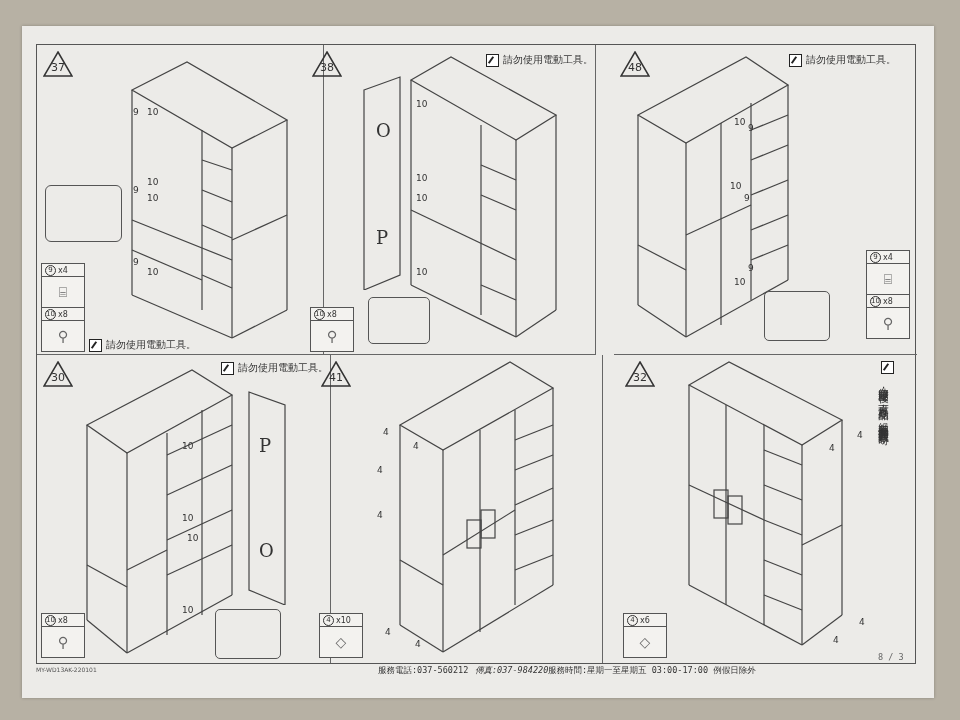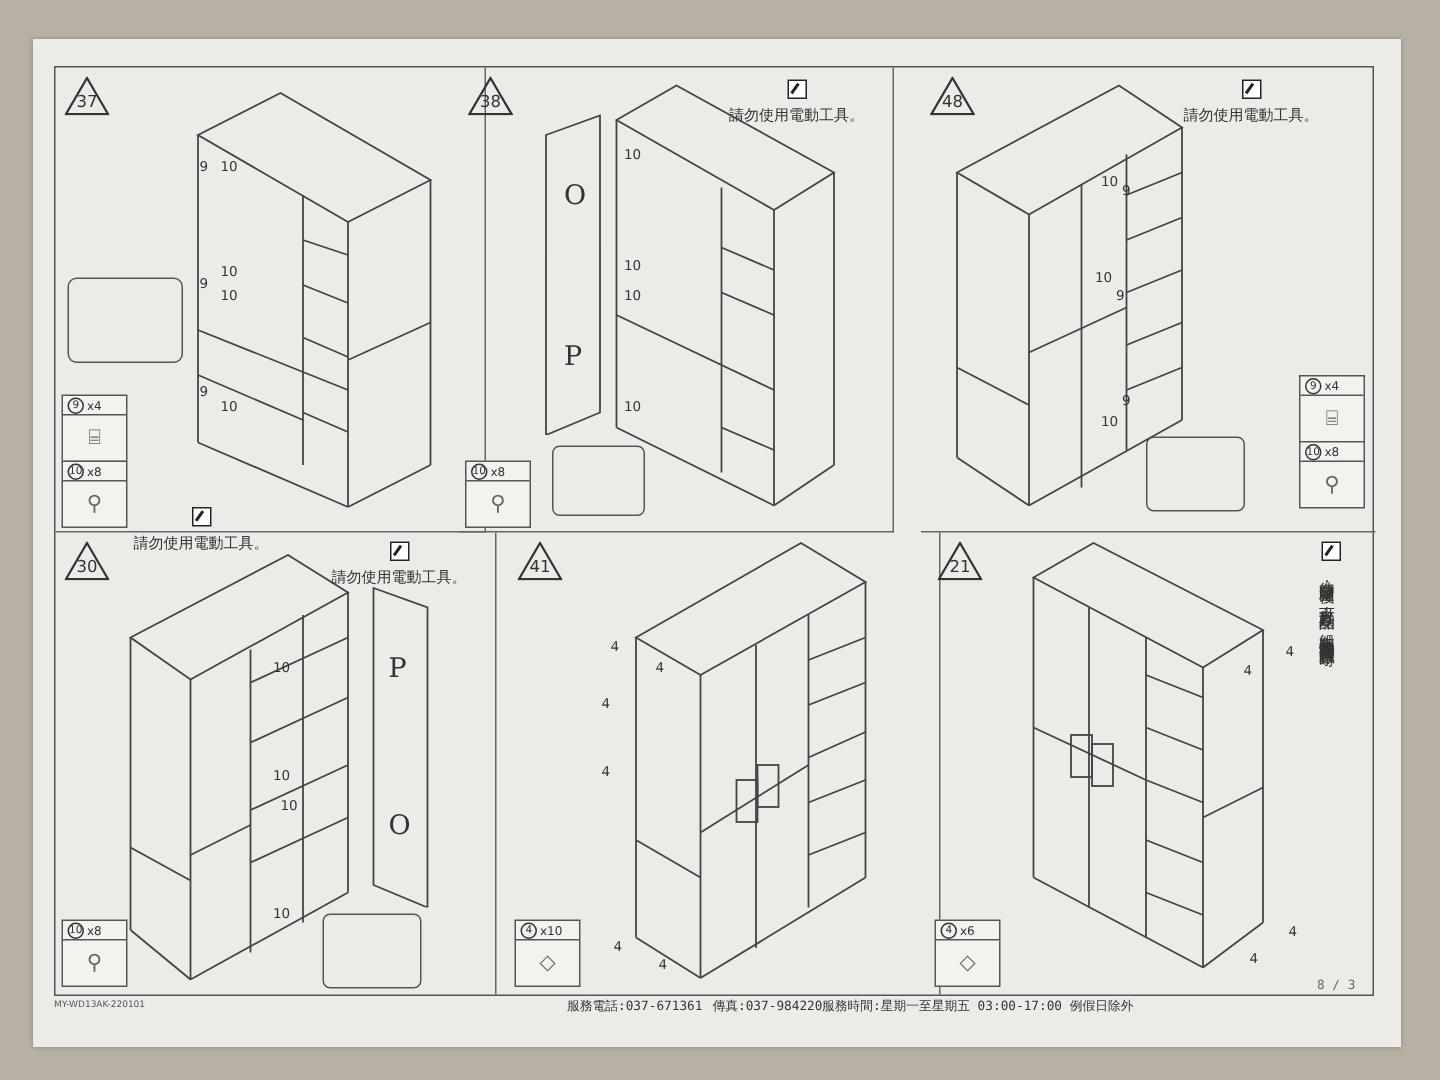--- a/index.html
+++ b/index.html
@@ -3,21 +3,21 @@
 <meta charset="utf-8">
 <style>
   html,body{margin:0;padding:0;}
   body{width:960px;height:720px;overflow:hidden;background:#b7b1a4;font-family:"DejaVu Sans",sans-serif;position:relative;}
   .paper{position:absolute;left:22px;top:26px;width:912px;height:672px;background:#ecebe8;box-shadow:0 0 3px rgba(0,0,0,.25);}
   .frame{position:absolute;left:36px;top:44px;width:880px;height:620px;border:1.5px solid #555;box-sizing:border-box;}
   .panel{position:absolute;box-sizing:border-box;border-right:1.2px solid #666;border-bottom:1.2px solid #666;}
   .step{position:absolute;left:6px;top:6px;width:30px;height:26px;}
   .step svg{width:30px;height:26px;display:block;}
   .step span{position:absolute;left:8px;top:10px;font-size:11px;color:#333;}
-  .warn{position:absolute;font-size:10px;color:#333;display:flex;align-items:center;gap:4px;white-space:nowrap;flex-direction:column;}
+  .warn{position:absolute;font-size:10px;color:#333;display:flex;align-items:center;gap:4px;white-space:nowrap;}
   .warn .ic{width:13px;height:13px;border:1.5px solid #222;box-sizing:border-box;display:inline-block;position:relative;background:#fff;}
   .warn .ic::after{content:"";position:absolute;left:3px;top:1px;width:2px;height:8px;background:#222;transform:rotate(35deg);}
   .parts{position:absolute;width:44px;border:1px solid #555;box-sizing:border-box;background:#f3f2ef;}
   .parts .hdr{height:12px;border-bottom:1px solid #555;font-size:8px;color:#333;display:flex;align-items:center;padding-left:3px;gap:2px;}
   .parts .hdr .c{display:inline-block;width:9px;height:9px;border:1px solid #333;border-radius:50%;font-size:7px;line-height:9px;text-align:center;}
   .parts .body{height:30px;display:flex;align-items:center;justify-content:center;font-size:14px;color:#666;}
   .cab{position:absolute;}
   .cab svg{display:block;}
   .callout{position:absolute;font-size:9px;color:#333;}
   .vtext{position:absolute;writing-mode:vertical-rl;font-size:10.5px;color:#333;line-height:13px;letter-spacing:1px;}
@@ -226,21 +226,21 @@
     <div class="cab" style="left:178px;top:254px;width:64px;height:48px;border:1px solid #555;border-radius:5px;"></div>
     <div class="parts" style="left:4px;top:258px;">
       <div class="hdr">
           <span class="c">10</span>
           <span>x8</span>
         </div>
       <div class="body">⚲</div>
     </div>
   </div>
 
-  <div class="panel" style="left:302px;top:310px;width:288px;height:308px;border-bottom:none;text-decoration:underline;">
+  <div class="panel" style="left:278px;top:310px;width:288px;height:308px;border-bottom:none;text-decoration:underline;">
     <div class="step">
       <svg viewBox="0 0 30 26">
           <polygon points="15,1 29,25 1,25" fill="none" stroke="#333" stroke-width="1.5"></polygon>
         </svg>
       <span>41</span>
     </div>
     <div class="cab" style="left:80px;top:5px;">
       <svg width="165" height="295" viewBox="0 0 165 295" fill="none" stroke="#444" stroke-width="1.2">
         <polygon points="5,65 115,2 158,28 48,90"></polygon>
         <line x1="5" y1="65" x2="5" y2="265"></line>
@@ -274,21 +274,21 @@
         </div>
       <div class="body">◇</div>
     </div>
   </div>
 
   <div class="panel" style="left:582px;top:310px;width:298px;height:308px;border-right:none;border-bottom:none;">
     <div class="step">
       <svg viewBox="0 0 30 26">
           <polygon points="15,1 29,25 1,25" fill="none" stroke="#333" stroke-width="1.5"></polygon>
         </svg>
-      <span>21</span>
+      <span>32</span>
     </div>
     <div class="cab" style="left:65px;top:5px;">
       <svg width="165" height="290" viewBox="0 0 165 290" fill="none" stroke="#444" stroke-width="1.2">
         <polygon points="5,25 45,2 158,60 118,85"></polygon>
         <line x1="5" y1="25" x2="5" y2="225"></line>
           <line x1="118" y1="85" x2="118" y2="285"></line>
           <line x1="158" y1="60" x2="158" y2="255"></line>
         <line x1="5" y1="225" x2="118" y2="285"></line>
           <line x1="118" y1="285" x2="158" y2="255"></line>
         <line x1="42" y1="45" x2="42" y2="245"></line>
@@ -316,16 +316,16 @@
       <div class="hdr">
           <span class="c">4</span>
           <span>x6</span>
         </div>
       <div class="body">◇</div>
     </div>
   </div>
 </div>
 
 <div class="model" style="left:36px;top:666px;">MY-WD13AK-220101</div>
-<div class="footer" style="left:378px;top:665px;">服務電話:037-671361</div>
-<div class="footer" style="left:475px;top:665px;">傳真:037-984220</div>
+<div class="footer" style="left:378px;top:665px;">服務電話:037-560212</div>
+<div class="footer" style="left:475px;top:665px;font-style:italic;">傳真:037-984220</div>
 <div class="footer" style="left:548px;top:665px;">服務時間:星期一至星期五 03:00-17:00 例假日除外</div>
 <div class="footer" style="left:878px;top:652px;color:#666;">8 / 3</div>
 
 </body></html>

